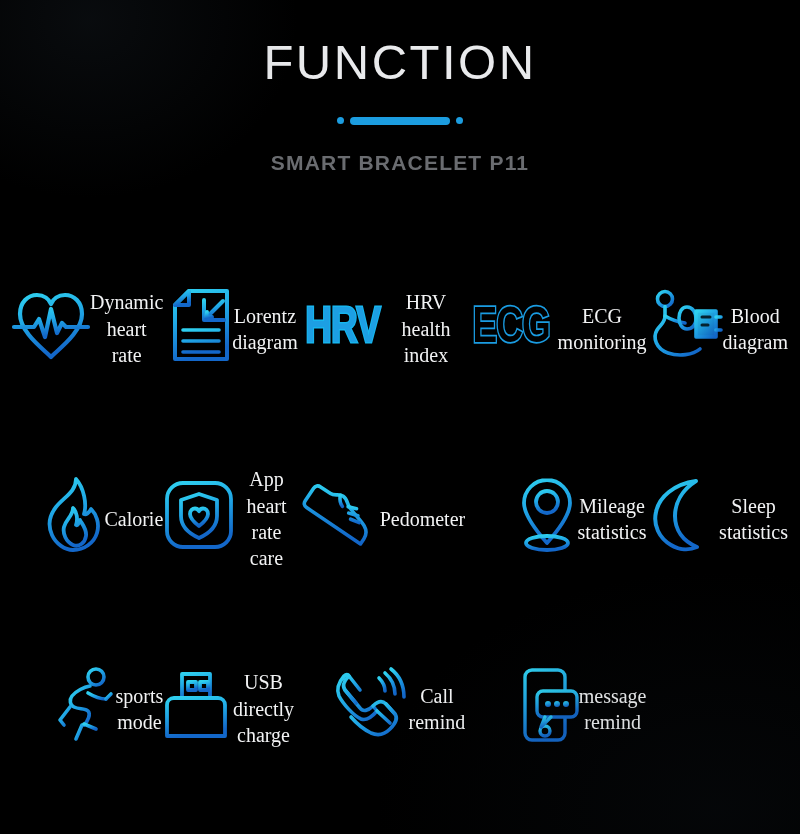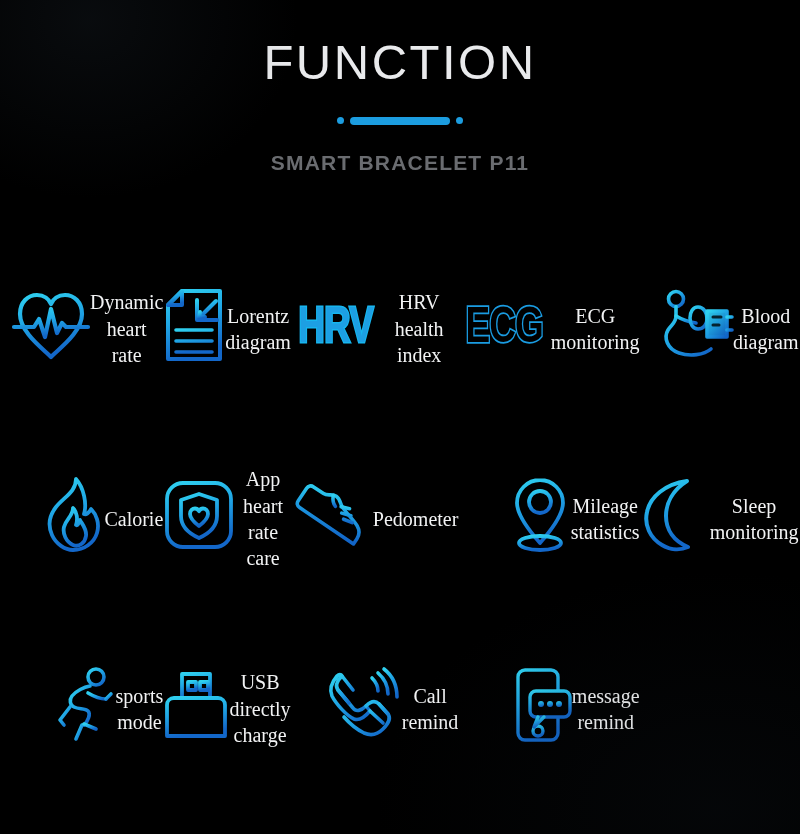--- a/index.html
+++ b/index.html
@@ -282,21 +282,21 @@
 statistics</div>
     </div>
 
     <div class="feature">
       <div class="feature-icon">
         <svg width="70" height="76" viewBox="0 0 70 76" fill="none" stroke="url(#gIcon)" stroke-width="4" stroke-linecap="round" stroke-linejoin="round">
           <path d="M47 4 C33 13 26 26 26 39 C26 53 34 64 48 70 C40 73.5 30 73 22 68 C10 61 4 48 7 35 C10 20 25 7 47 4Z"></path>
         </svg>
       </div>
       <div class="feature-label">Sleep
-monitoring</div>
+statistics</div>
     </div>
 
     <div class="feature">
       <div class="feature-icon">
         <svg width="78" height="76" viewBox="0 0 78 76" fill="none" stroke="url(#gIconD)" stroke-width="3.6" stroke-linecap="round" stroke-linejoin="round">
           <circle cx="58" cy="10" r="8"></circle>
           <path d="M52 19 C46 20 38 24 34 29 C31 33 32 38 36 40 C41 42.5 47 41 50 44 C53 47 50 54 46 58"></path>
           <path d="M44 58 L38 72"></path>
           <path d="M46 57 L58 62"></path>
           <path d="M50 26 C55 29 61 32 68 32"></path>

